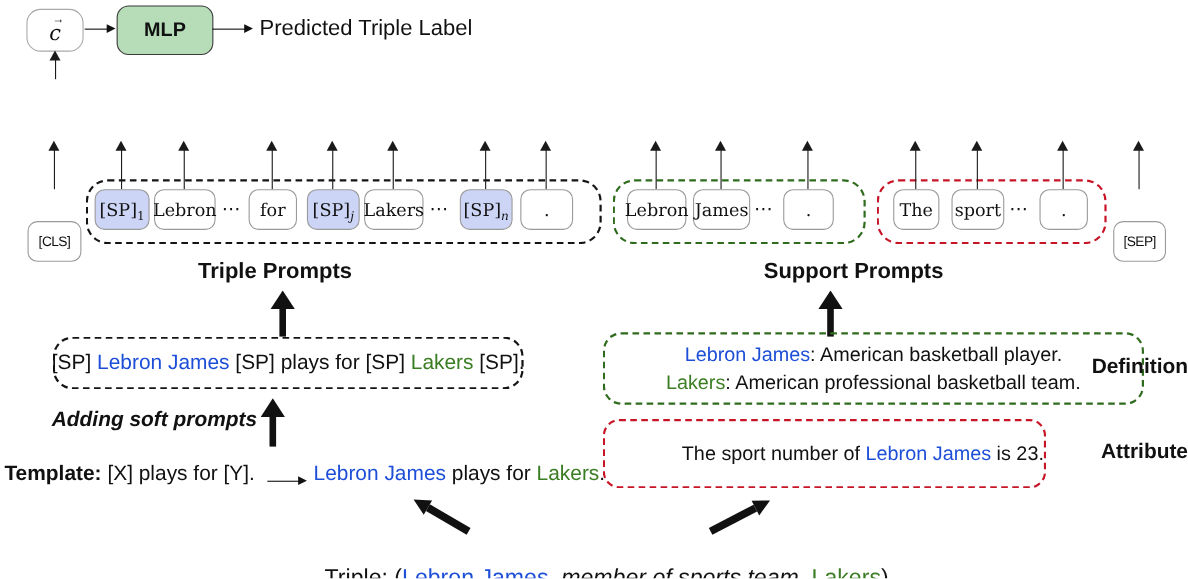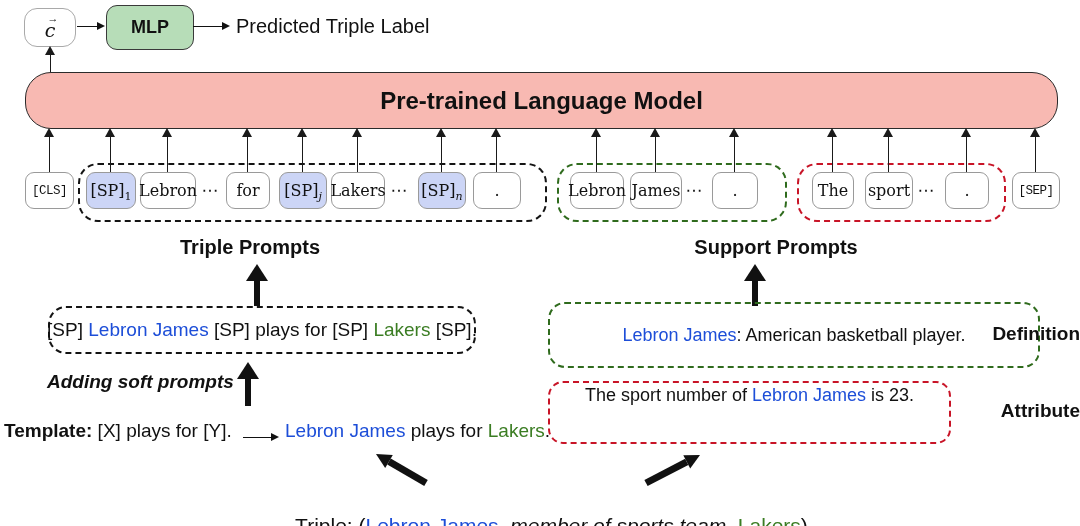--- a/index.html
+++ b/index.html
@@ -29,41 +29,41 @@
 
   
   .plm{position:absolute;left:25px;top:72px;width:1031px;height:55px;background:#f8b9b2;
        border:1.7px solid #2b2b2b;border-radius:26px;display:flex;align-items:center;justify-content:center;
        font-size:24px;font-weight:bold;}
 
   
   .tok-group{position:absolute;top:163px;height:55px;border:2.6px dashed #111;border-radius:20px;}
   .tok{position:absolute;top:172px;height:35px;background:#fff;border:1.4px solid #9a9a9a;border-radius:9px;
        display:flex;align-items:center;justify-content:center;font-family:"DejaVu Serif",serif;font-size:16px;}
-  .tok.mono{font-family:Liberation Mono, monospace;font-size:12.5px;letter-spacing:-0.5px;}
+  .tok.mono{font-family:Liberation Sans, sans-serif;font-size:12.5px;letter-spacing:-0.5px;margin-top:29px;}
   .tok.sp{background:#ccd5f6;}
   .tok.dots{border:none;background:transparent;font-size:17px;}
   .tok sub{font-size:11px;line-height:0;}
   .tok-arrow{position:absolute;top:128px;width:11px;height:44px;}
   .tok-arrow .ah{position:absolute;top:0;left:50%;transform:translateX(-50%);width:0;height:0;
                  border-left:5px solid transparent;border-right:5px solid transparent;border-bottom:9px solid #1a1a1a;}
   .tok-arrow .al{position:absolute;top:7px;bottom:0;left:50%;width:0;border-left:1.6px solid #1a1a1a;}
 
   
   .sec-label{position:absolute;top:236px;width:300px;text-align:center;font-size:20px;font-weight:bold;}
   .big-arrow{position:absolute;}
 
   
   .tp-box{position:absolute;left:48px;top:306px;width:424px;height:44px;border:2.6px dashed #141414;
           border-radius:18px;display:flex;align-items:center;justify-content:center;font-size:19px;white-space:pre;}
   .def-box{position:absolute;left:548px;top:302px;width:488px;height:62px;border:2.6px dashed #2f6b1d;
            border-radius:17px;display:flex;flex-direction:column;align-items:center;justify-content:center;
            font-size:18px;line-height:26px;white-space:pre;}
   .att-box{position:absolute;left:548px;top:381px;width:399px;height:59px;border:2.6px dashed #c81427;
-           border-radius:15px;display:flex;flex-direction:row;align-items:flex-start;justify-content:center;
+           border-radius:15px;display:flex;flex-direction:column;align-items:flex-end;justify-content:center;
            font-size:18px;line-height:25px;white-space:pre;}
   .side-label{position:absolute;right:0px;font-size:19px;font-weight:bold;white-space:nowrap;}
 
   .soft-note{position:absolute;left:47px;top:371px;font-size:19px;font-weight:bold;font-style:italic;}
   .template-row{position:absolute;left:4px;top:420px;display:flex;align-items:flex-end;font-size:19px;white-space:pre;}
   .template-row .tarrow{position:relative;width:36px;height:10px;margin:0 6px;}
 
   .triple-line{position:absolute;left:0;right:0;top:490px;text-align:center;font-size:21px;white-space:pre;}
 
   .red{color:#1d4ed8;}
@@ -95,21 +95,20 @@
       <div class="head"></div>
   </div>
 
   <div class="predicted">Predicted Triple Label</div>
 
   <div class="varrow" style="left:44px;top:46px;height:26px;">
     <div class="head"></div>
       <div class="line"></div>
   </div>
 
-  <div class="plm">Pre-trained Language Model</div>
 
   <div id="token-layer">
       <div class="tok-group" style="left: 78px; width: 465px; border-color: rgb(20, 20, 20);"></div>
       <div class="tok-group" style="left: 557px; width: 226px; border-color: rgb(47, 107, 29);"></div>
       <div class="tok-group" style="left: 797px; width: 205px; border-color: rgb(200, 20, 39);"></div>
       <div class="tok-arrow" style="left: 43px;">
         <div class="ah"></div>
         <div class="al"></div>
       </div>
       <div class="tok mono" style="left: 25px; width: 47px;">
@@ -248,20 +247,21 @@
     <polygon points="13,0 2,17 24,17" fill="#111"></polygon>
       <rect x="10" y="15" width="6" height="29" fill="#111"></rect>
   </svg>
 
   <div class="template-row">
     <span class="bold">Template:</span><span> [X] plays for [Y]. </span><span class="tarrow harrow"><span class="line"></span><span class="head"></span></span><span class="red">Lebron James</span><span> plays for </span><span class="green">Lakers</span><span>.</span>
   </div>
 
   <div class="def-box">
     <div><span class="red">Lebron James</span><span>: American basketball player.</span></div>
+    <div><span class="green">Lakers</span><span>: American professional basketball team.</span></div>
   </div>
   <div class="side-label" style="top:323px;">Definition</div>
 
   <div class="att-box">
     <div><span>The sport number of </span><span class="red">Lebron James</span><span> is 23.</span></div>
   </div>
   <div class="side-label" style="top:400px;">Attribute</div>
 
   <svg class="big-arrow" style="left:368px;top:449px;" width="64" height="38">
     <line x1="58" y1="34" x2="21" y2="12.5" stroke="#111" stroke-width="7"></line>

